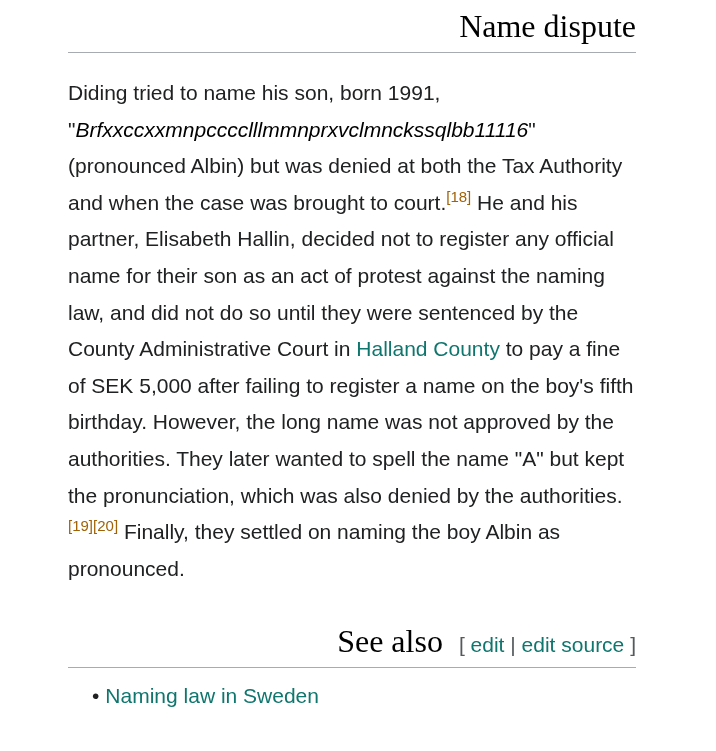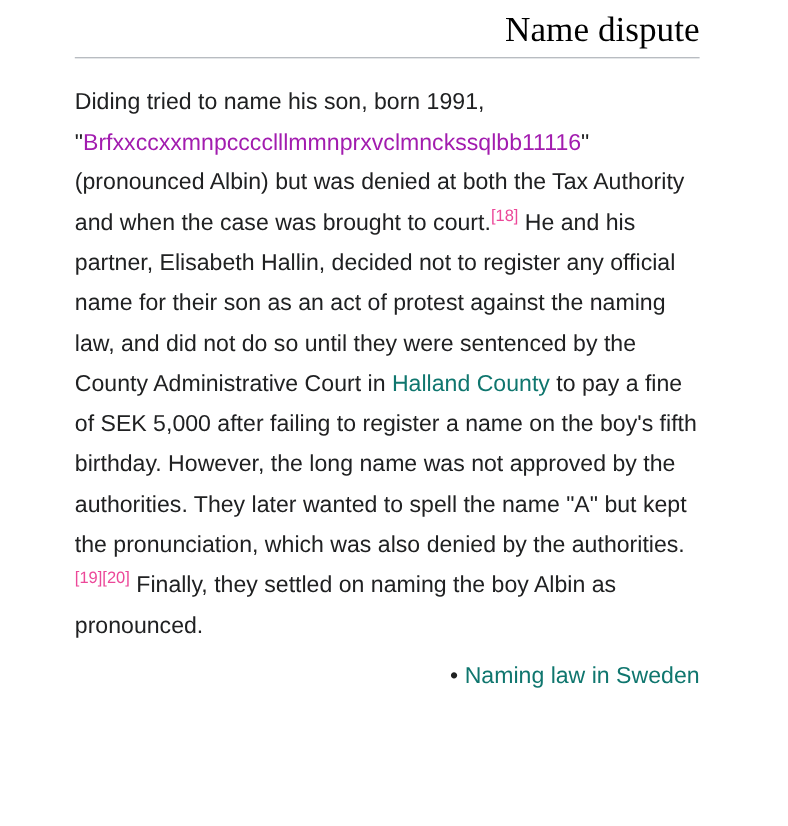--- a/index.html
+++ b/index.html
@@ -53,54 +53,59 @@
     line-height: 36.6px;
     color: #202122;
   }
 
   a.wiki-link {
     color: #0f766e;
     text-decoration: none;
     cursor: pointer;
   }
   a.wiki-link.visited {
-    color: #a21caf;
+    color: #000000;
+    font-style: italic;
   }
 
   sup.reference {
     font-size: 15px;
     line-height: 1;
   }
   sup.reference a.wiki-link {
-    color: #ec4899;
+    color: #a16207;
   }
 
   
   ul.see-also-list {
     list-style: none;
     margin: 13px 0 0 0;
     padding: 0 0 0 24px;
-    text-align: right;
   }
   ul.see-also-list li {
     font-size: 21px;
     line-height: 29px;
   }
   .bullet {
     color: #202122;
     margin-right: 6px;
   }
 </style>
 </head>
 <body>
 
 <div class="content">
 
   <h2 class="mw-heading"><span>Name dispute</span></h2>
 
   <p class="body-text"><span>Diding tried to name his son, born 1991, "</span><a class="wiki-link visited">Brfxxccxxmnpcccclllmmnprxvclmnckssqlbb11116</a><span>" (pronounced Albin) but was denied at both the Tax Authority and when the case was brought to court.</span><sup class="reference"><a class="wiki-link">[18]</a></sup><span> He and his partner, Elisabeth Hallin, decided not to register any official name for their son as an act of protest against the naming law, and did not do so until they were sentenced by the County Administrative Court in </span><a class="wiki-link">Halland County</a><span> to pay a fine of SEK 5,000 after failing to register a name on the boy's fifth birthday. However, the long name was not approved by the authorities. They later wanted to spell the name "A" but kept the pronunciation, which was also denied by the authorities.</span><sup class="reference"><a class="wiki-link">[19]</a></sup><sup class="reference"><a class="wiki-link">[20]</a></sup><span> Finally, they settled on naming the boy Albin as pronounced.</span></p>
 
+  <h2 class="mw-heading see-also"><span>See also</span><span class="editsection"><span class="bracket">[</span>
+<a class="wiki-link">edit</a>
+<span class="divider">|</span>
+<a class="wiki-link">edit source</a>
+<span class="bracket">]</span></span></h2>
 
   <ul class="see-also-list">
     <li><span class="bullet">•</span><a class="wiki-link">Naming law in Sweden</a></li>
   </ul>
 
 </div>
 
 </body></html>

